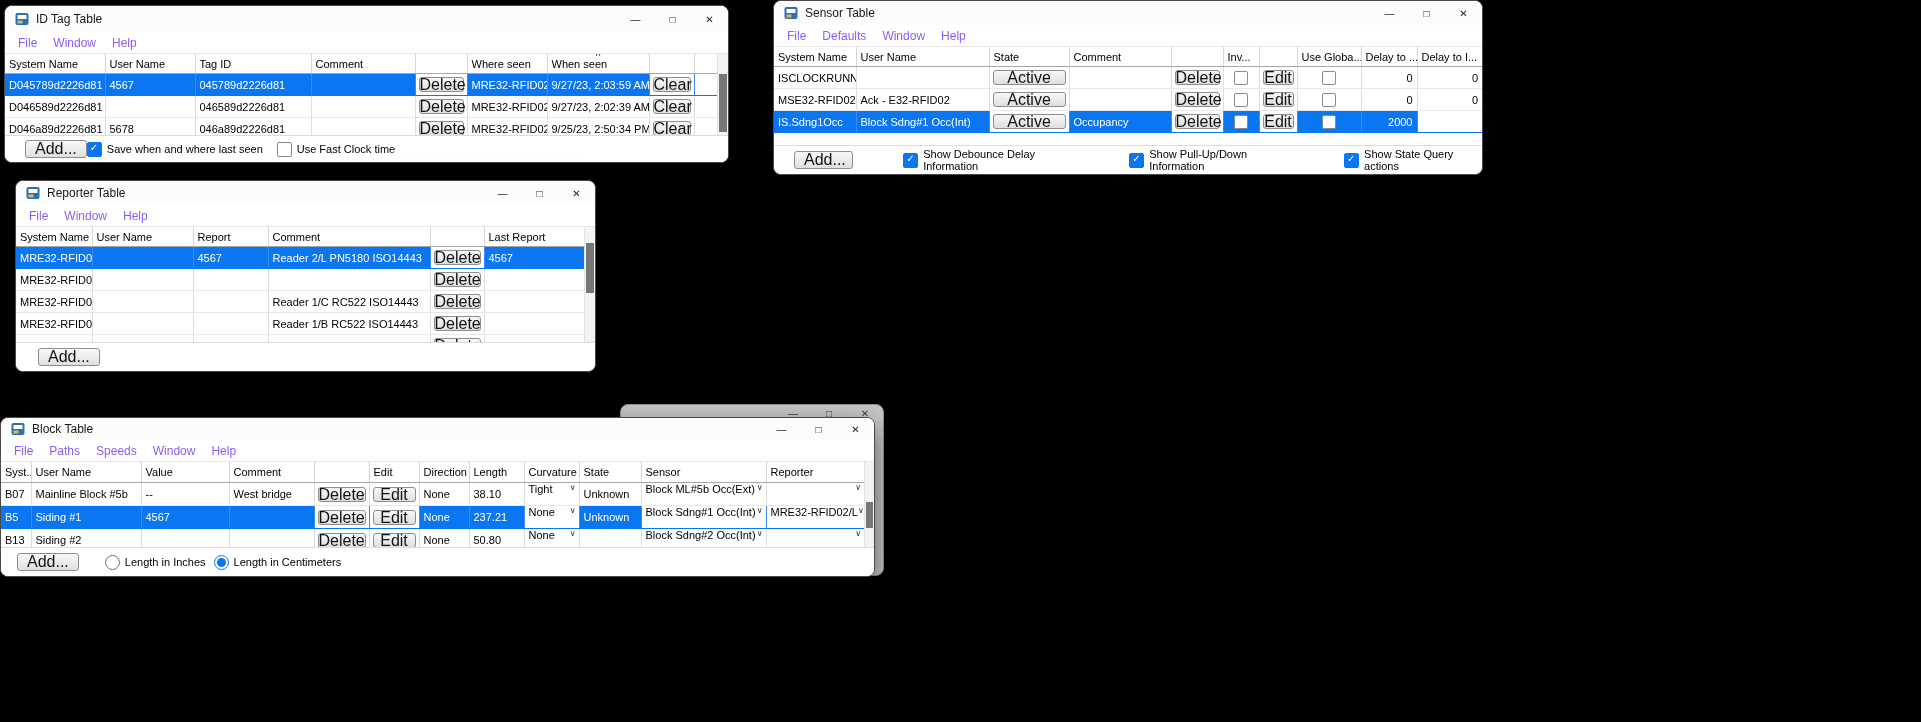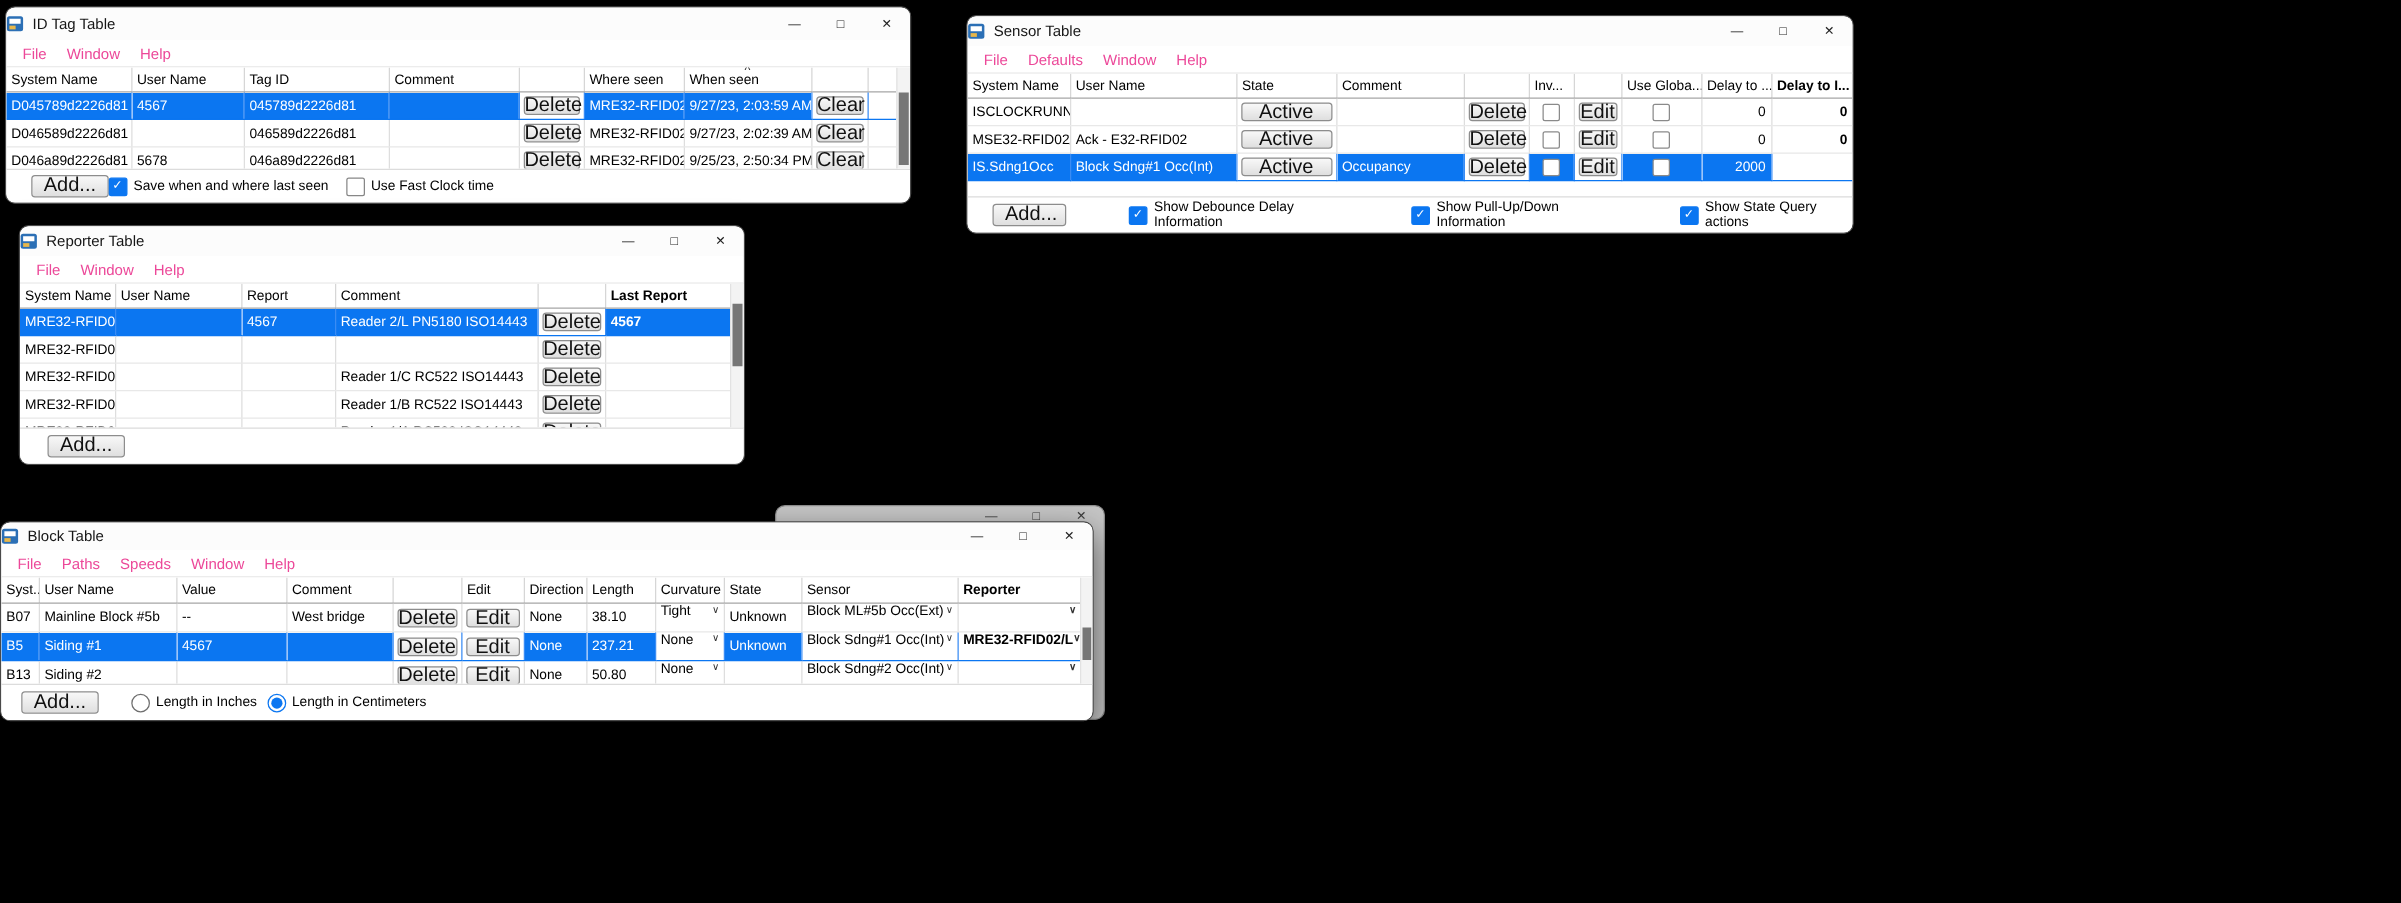--- a/index.html
+++ b/index.html
@@ -1,40 +1,40 @@
 <!DOCTYPE html>
 <html><head>
 <meta charset="utf-8">
 <style>
   html,body{margin:0;padding:0;}
   body{width:1921px;height:722px;background:#000;position:relative;overflow:hidden;
        font-family:"Liberation Sans",sans-serif;}
   .window{position:absolute;display:flex;flex-direction:column;background:#fff;
           border:1px solid #4a4a4a;border-radius:8px;overflow:hidden;
           box-shadow:0 10px 26px rgba(0,0,0,.55);}
-  .titlebar{flex:0 0 25px;display:flex;align-items:center;gap:7px;padding-left:0;background:#fcfcfc;}
+  .titlebar{flex:0 0 25px;display:flex;align-items:center;gap:7px;padding-left:10px;background:#fcfcfc;}
   .title{font-size:12px;color:#161616;}
   .controls{margin-left:auto;display:flex;align-self:stretch;}
   .ctl{width:37px;display:flex;align-items:center;justify-content:center;font-size:10px;color:#1f1f1f;}
   .menubar{flex:0 0 21px;display:flex;align-items:center;padding-left:5px;background:#fff;border-bottom:1px solid #e6e6e6;}
-  .menu-item{font-size:12px;color:#ec4899;padding:0 8px;}
+  .menu-item{font-size:12px;color:#8b5cf6;padding:0 8px;}
   .table-area{flex:1 1 auto;display:flex;background:#fff;overflow:hidden;}
   .grid-wrap{flex:1 1 auto;overflow:hidden;}
   table.grid{width:100%;border-collapse:collapse;table-layout:fixed;font-size:11px;}
   .grid th{height:19px;font-weight:400;text-align:left;padding:0 4px;color:#000;
            border-right:1px solid #d6d6d6;border-bottom:1px solid #a6a6a6;
            white-space:nowrap;overflow:hidden;position:relative;}
   .grid td{height:19px;padding:0 4px;color:#000;border-right:1px solid #dedede;
            border-bottom:1px solid #e8e8e8;white-space:nowrap;overflow:hidden;}
   .block-grid th,.block-grid td{height:20px;}
   .grid tr.selected td{background:#0b76f1;color:#fff;border-right-color:#3a8cf4;border-bottom-color:#0b76f1;}
   .grid td.btn-cell{padding:1px 3px;text-align:center;}
   .grid tr.selected td.btn-cell{background:#fff;color:#000;}
   .grid td.num{text-align:right;}
-  .grid th.filler,.grid td.filler{border-right:none;font-weight:bold;}
+  .grid th.filler,.grid td.filler{border-right:none;}
   .grid tr.selected td.filler{background:#fff;}
   .jbtn{display:inline-block;box-sizing:border-box;width:100%;background:linear-gradient(#f8f8f8,#dfdfdf);
         border:1px solid #8d8d8d;border-radius:3px;font-size:16px;line-height:13px;color:#111;text-align:center;}
   .add-btn{width:auto;min-width:46px;padding:1px 9px;line-height:14px;}
   .check-cell{text-align:center;padding:0 !important;vertical-align:middle;}
   .tbl-check{display:inline-block;width:12px;height:12px;background:#fff;border:1px solid #8a8a8a;border-radius:2px;vertical-align:middle;}
   .combo-cell{padding:0 3px 0 4px !important;}
   .combo-inner{display:flex;justify-content:space-between;height:100%;}
   .grid tr.selected td.combo-cell{background:#fff;color:#000;}
   .chev{font-size:8px;color:#333;}
@@ -149,21 +149,21 @@
       <span class="checkbox checked"></span>
       <span>Save when and where last seen</span>
     </span>
     <span class="cb-group" style="margin-left:14px;">
       <span class="checkbox"></span>
       <span>Use Fast Clock time</span>
     </span>
   </div>
 </div>
 
-<div class="window" style="left:773px;top:12px;width:708px;height:173px;">
+<div class="window" style="left:773px;top:0;width:708px;height:173px;">
   <div class="titlebar" style="flex-basis:24px;">
     <svg width="14" height="14" viewBox="0 0 14 14">
         <rect x="0.5" y="1" width="13" height="12" rx="2" fill="#2b6fb5"></rect>
         <rect x="2.5" y="3" width="9" height="4" fill="#fff"></rect>
         <rect x="2.5" y="8.5" width="5" height="3" fill="#e8b74a"></rect>
       </svg>
     <span class="title">Sensor Table</span>
     <div class="controls">
       <span class="ctl">—</span>
       <span class="ctl">□</span>

